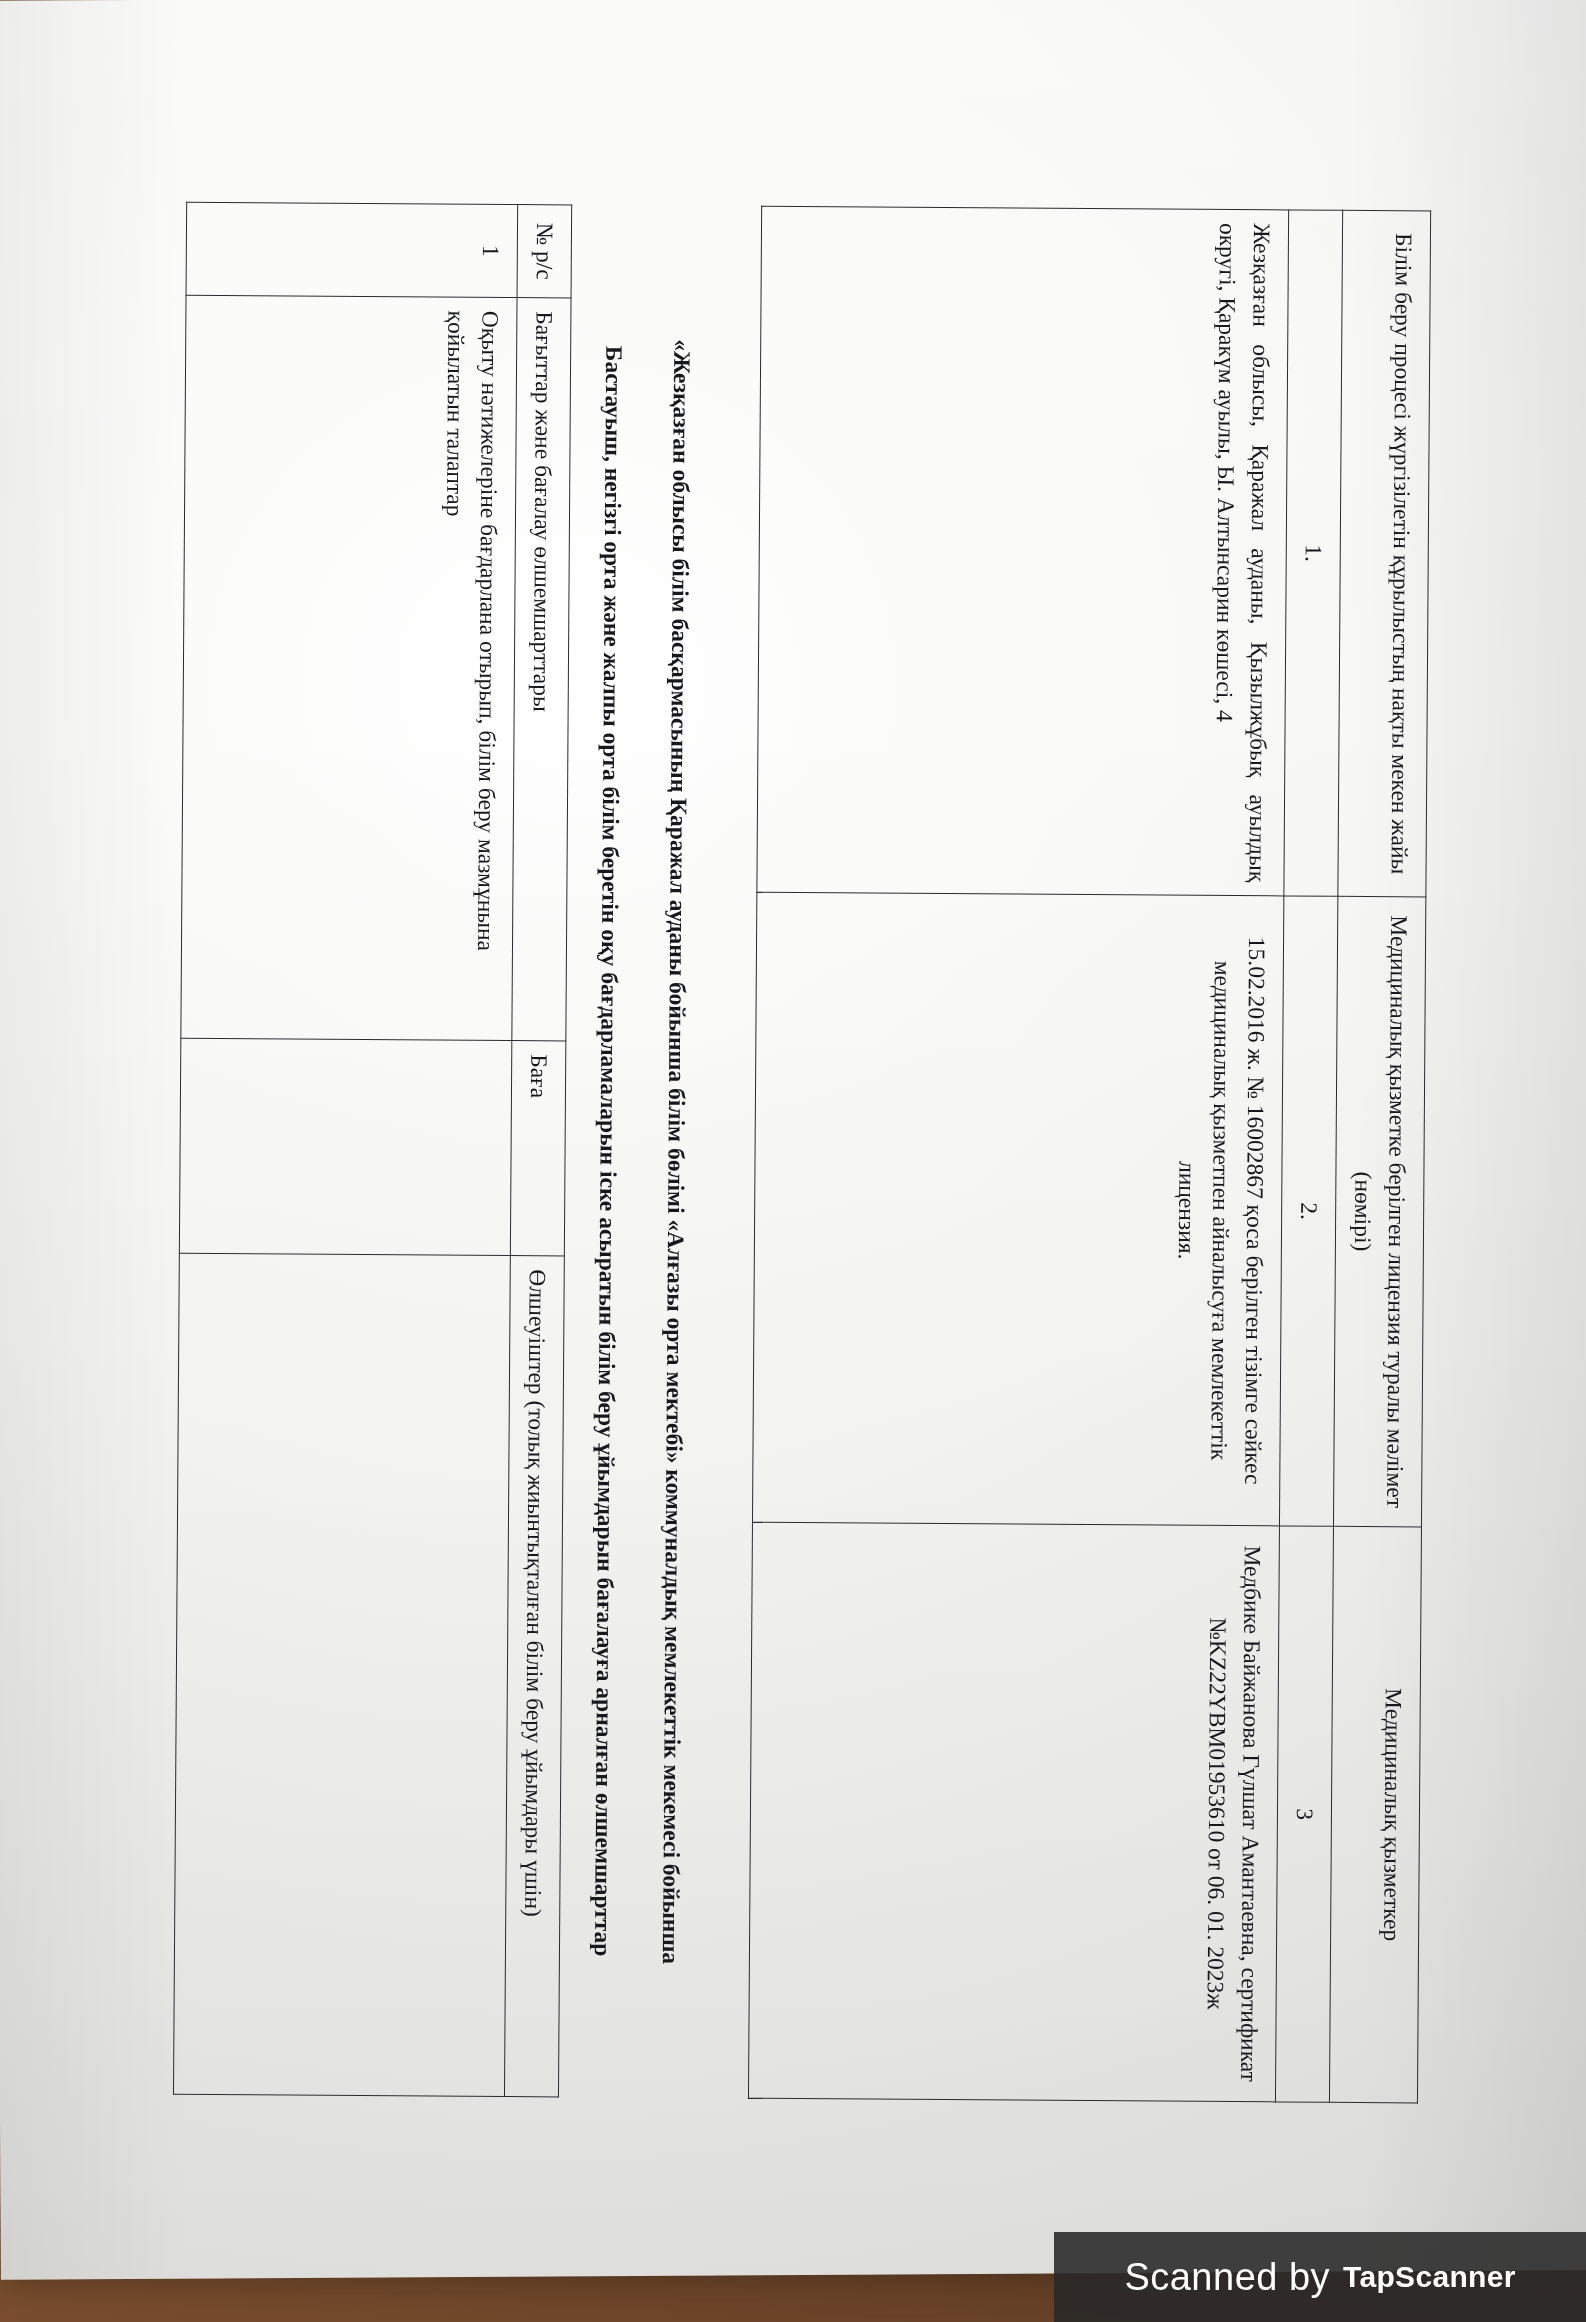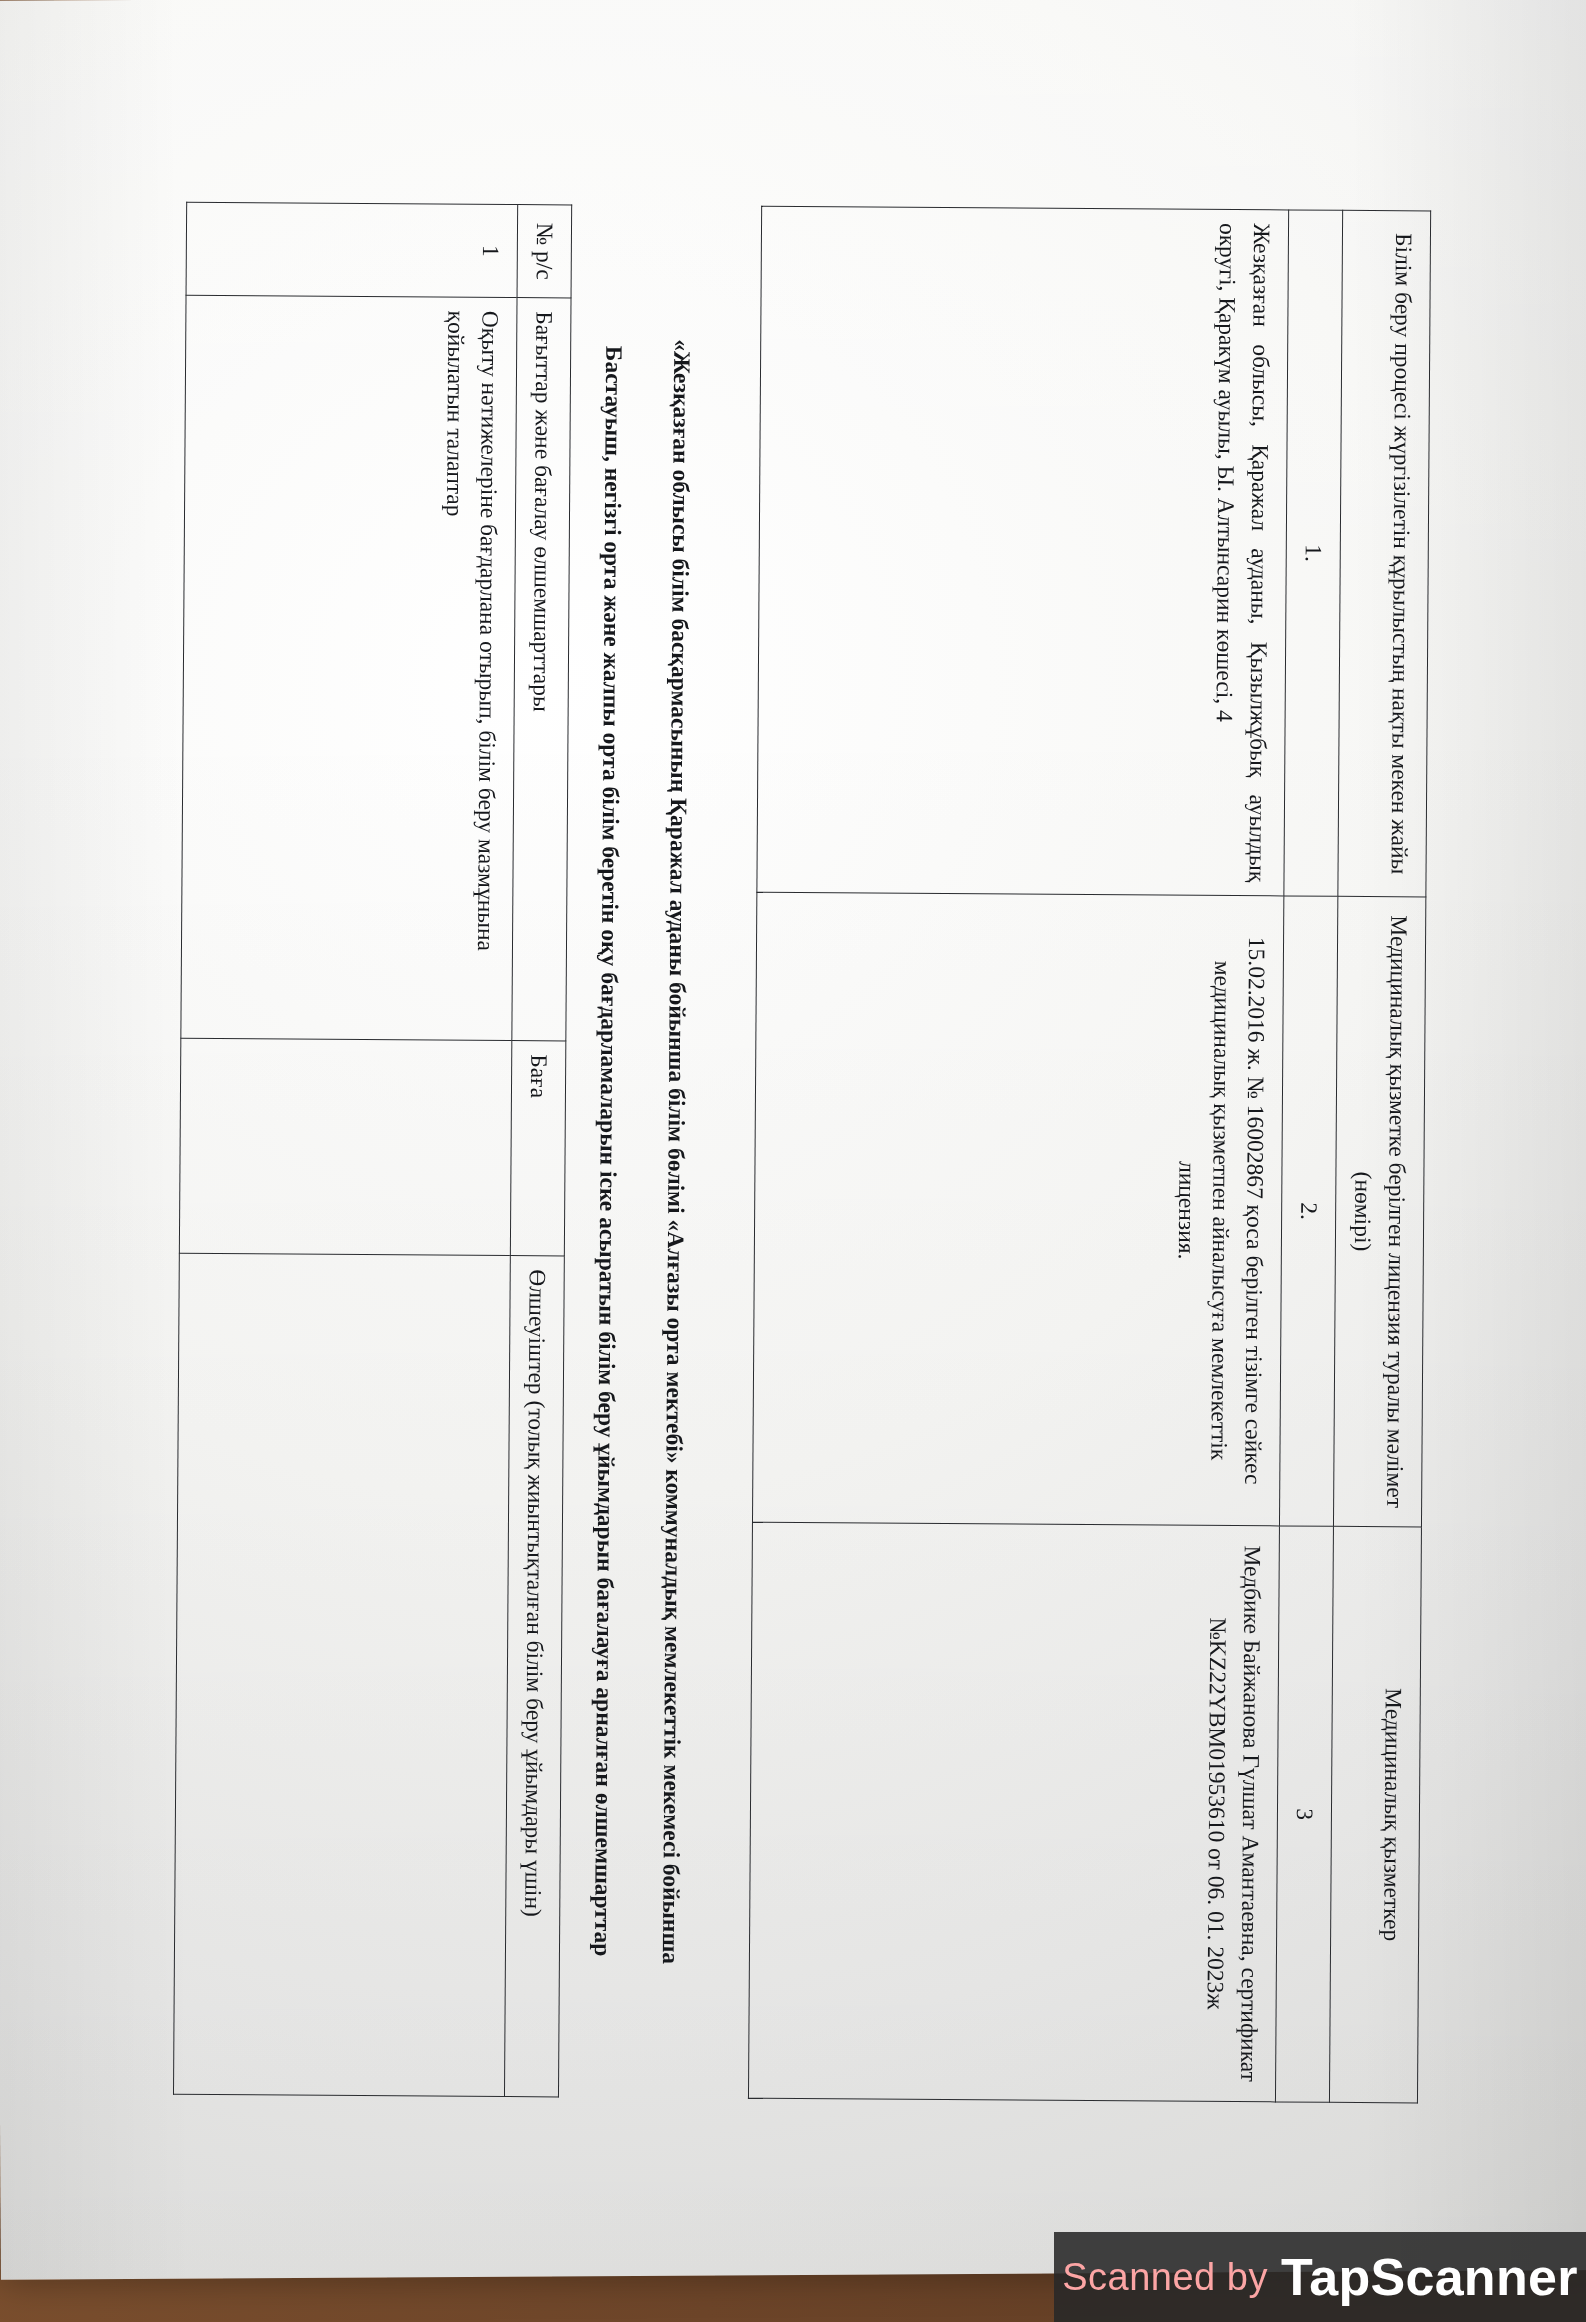--- a/index.html
+++ b/index.html
@@ -132,29 +132,29 @@
     bottom: 0px;
     width: 532px;
     height: 90px;
     background: rgba(40,40,40,0.88);
     display: flex;
     align-items: center;
     justify-content: center;
     gap: 13px;
   }
   #watermark .wm-a {
-    color: #fca5a5;
+    color: #ffffff;
     font-family: "Liberation Sans", sans-serif;
     font-size: 38px;
     letter-spacing: 0.5px;
   }
   #watermark .wm-b {
     color: #ffffff;
     font-family: "Liberation Sans", sans-serif;
-    font-size: 52px;
+    font-size: 30px;
     font-weight: bold;
     letter-spacing: 0.3px;
   }
 </style>
 </head>
 <body>
 
 <div id="photo">
   <div id="paper"></div>
 </div>

